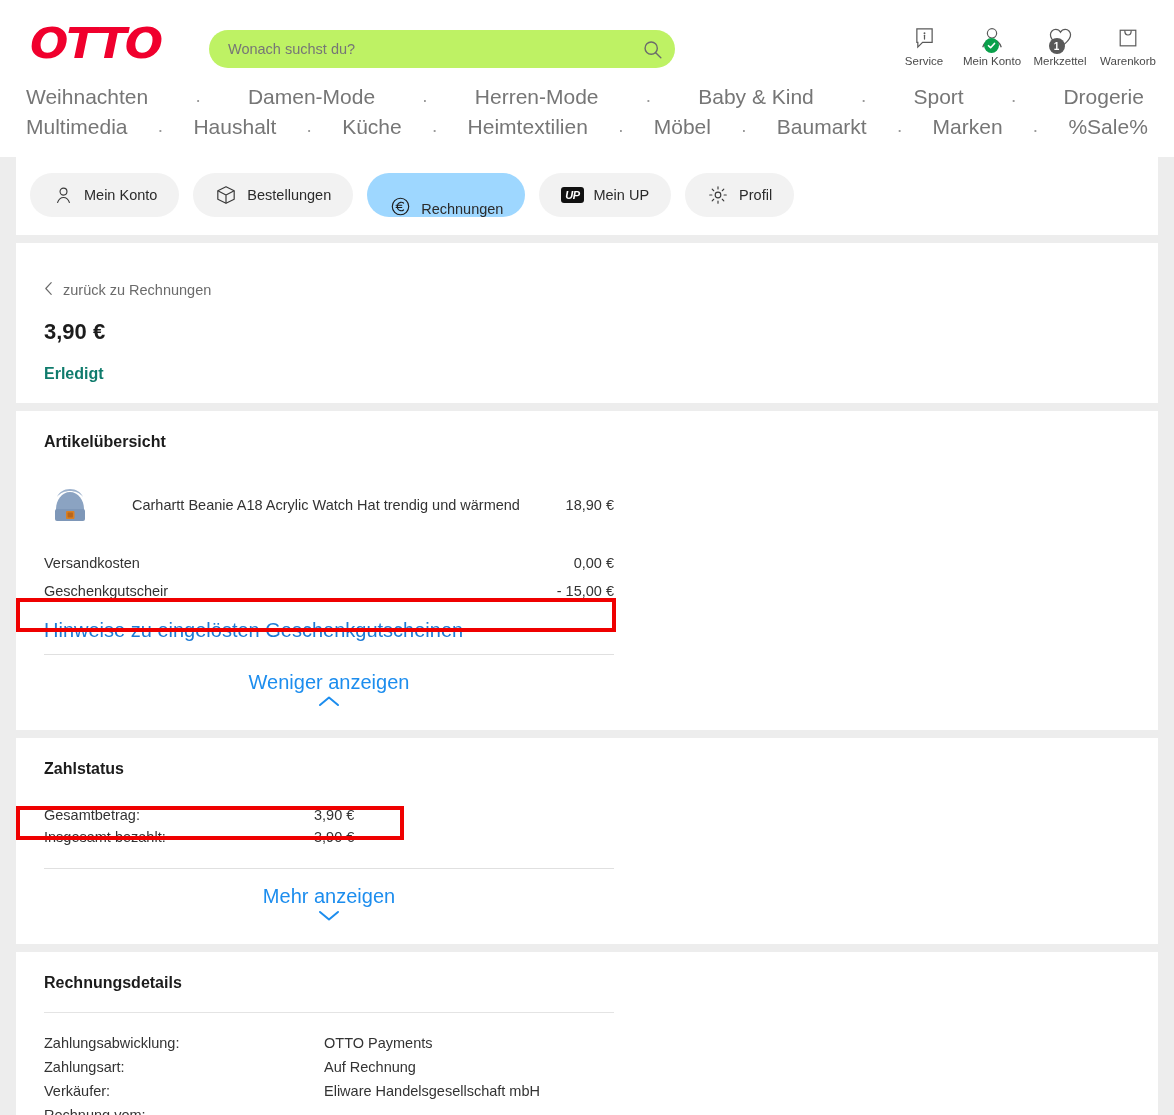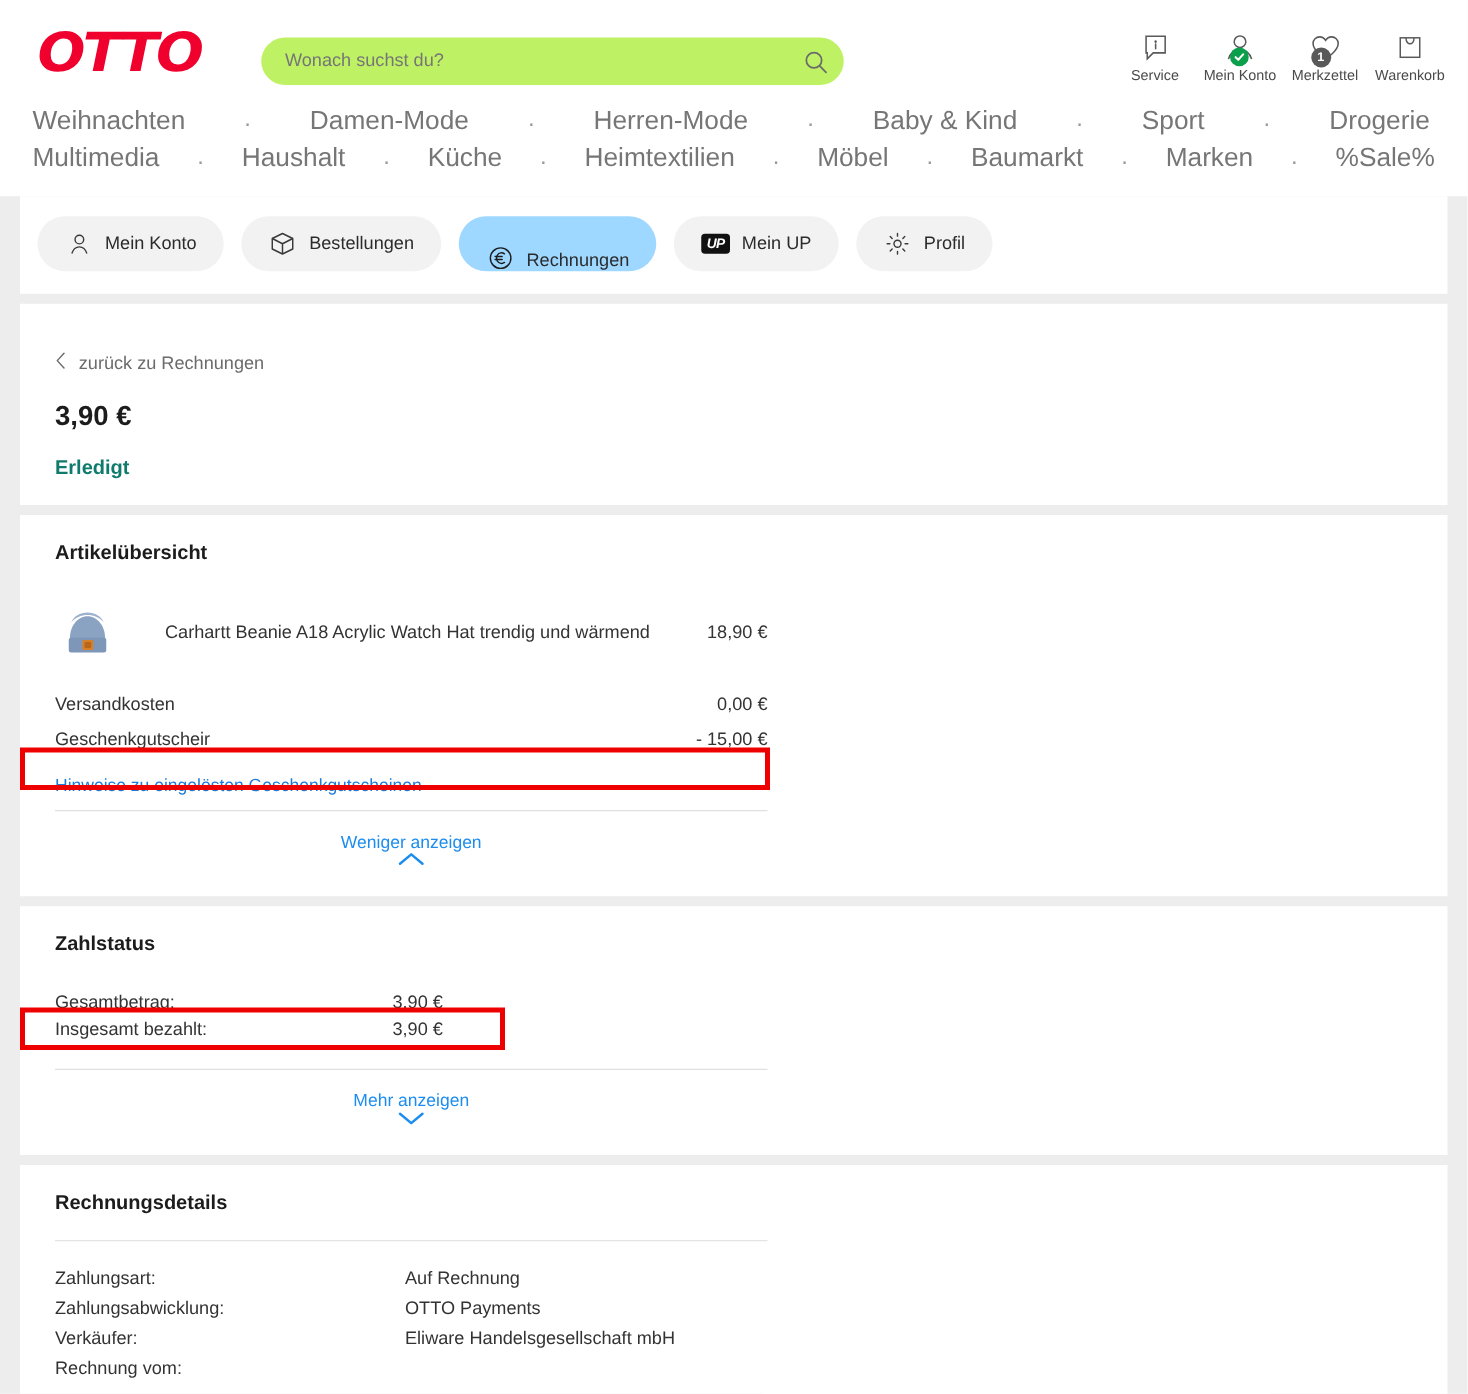--- a/index.html
+++ b/index.html
@@ -235,21 +235,21 @@
   }
   .kv-row {
     display: flex;
     justify-content: space-between;
     width: 570px;
     font-size: 14.5px;
     color: #333;
     padding: 6px 0;
   }
   .link {
-    font-size: 14px;
+    font-size: 20px;
     color: #1e7ad4;
     cursor: pointer;
   }
   .link.blue2 { color: #1c8dee; }
   .hr {
     width: 570px;
     height: 1px;
     background: #e0e0e0;
     margin: 12px 0 0 0;
   }
@@ -537,26 +537,26 @@
     </div>
   </div>
 
   <div class="card" style="margin-bottom:0">
     <div class="section">
       <div class="section-title" style="margin-bottom:0">Rechnungsdetails</div>
 
       <div class="det-hr"></div>
 
       <div class="det-row">
+        <span class="k">Zahlungsabwicklung:</span>
+        <span class="v">OTTO Payments</span>
+      </div>
+      <div class="det-row">
         <span class="k">Zahlungsart:</span>
         <span class="v">Auf Rechnung</span>
-      </div>
-      <div class="det-row">
-        <span class="k">Zahlungsabwicklung:</span>
-        <span class="v">OTTO Payments</span>
       </div>
       <div class="det-row">
         <span class="k">Verkäufer:</span>
         <span class="v">Eliware Handelsgesellschaft mbH</span>
       </div>
       <div class="det-row">
         <span class="k">Rechnung vom:</span>
         <span class="v"></span>
       </div>
     </div>

